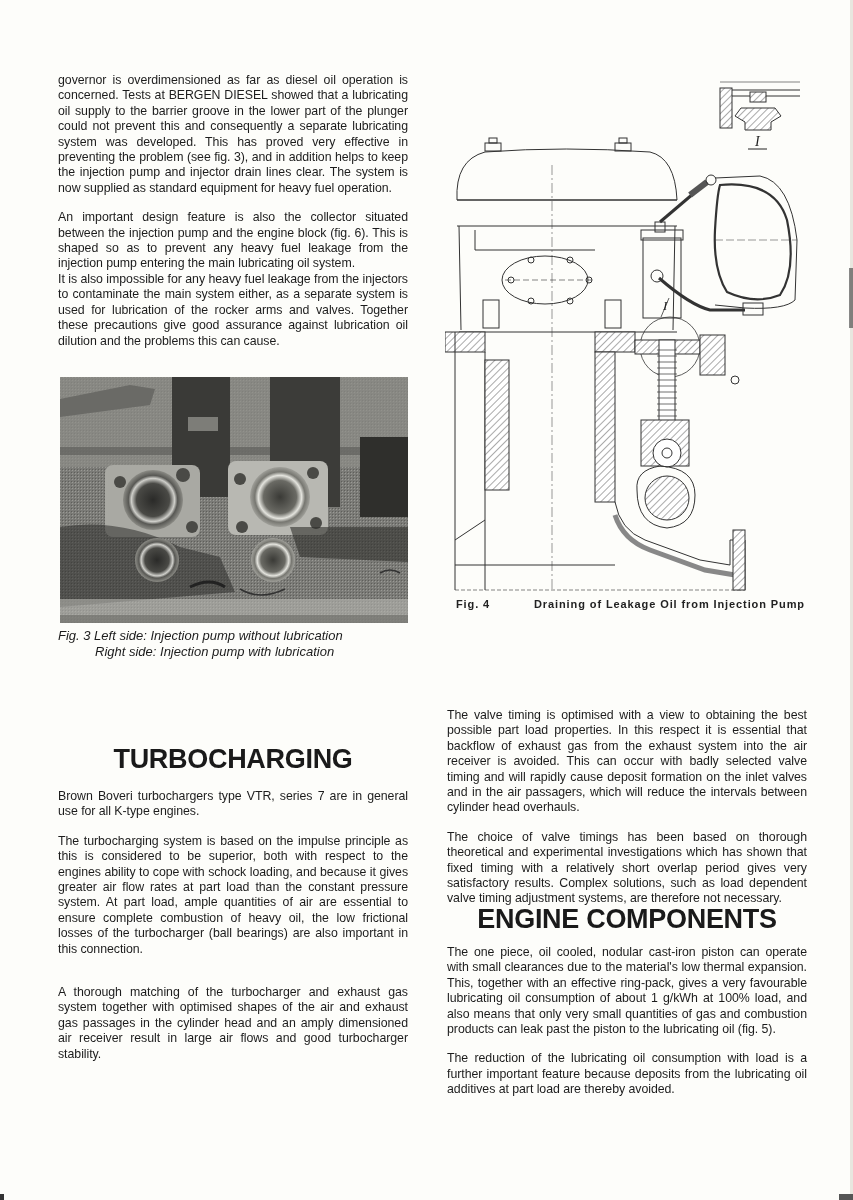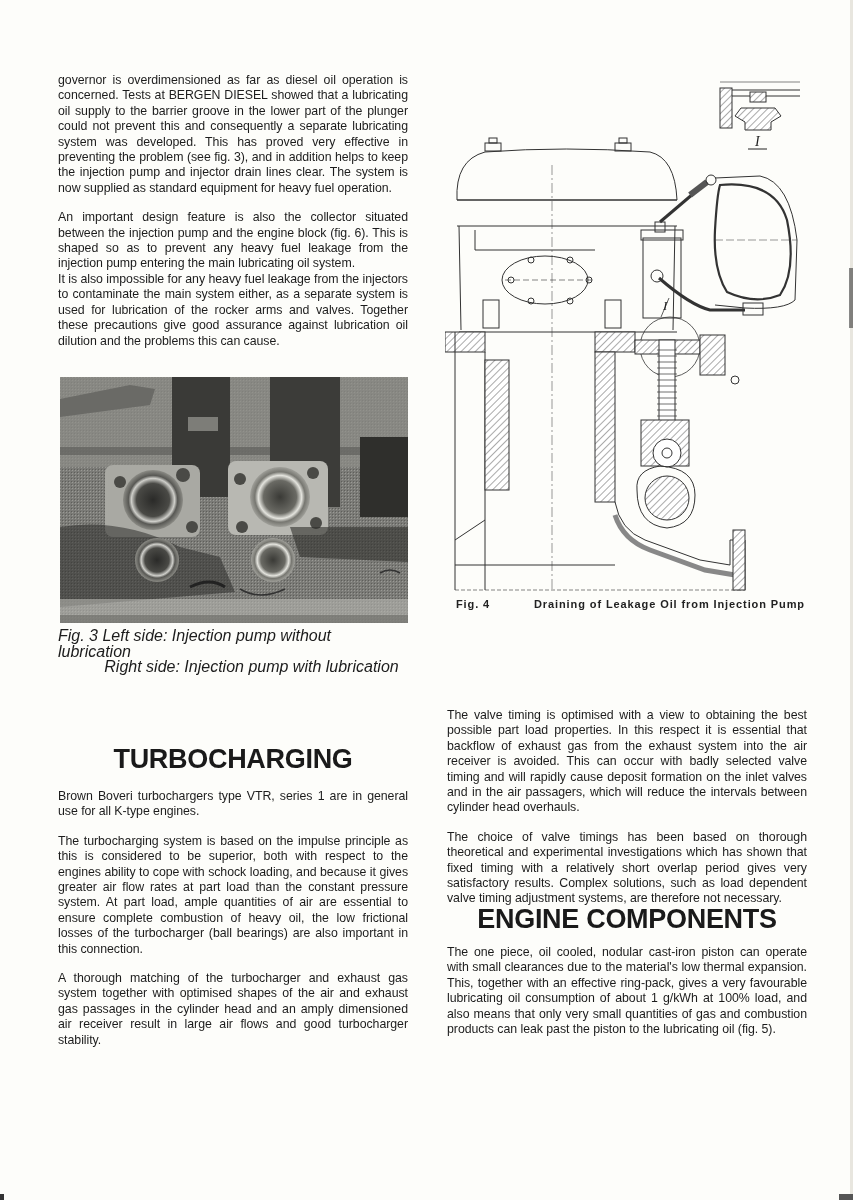--- a/index.html
+++ b/index.html
@@ -19,22 +19,22 @@
   .col-right { left:447px; width:360px; }
 
   p.body {
     margin:0; font-size:12.35px; line-height:15.4px; text-align:justify;
     text-align-last:left; letter-spacing:-0.05px;
   }
   .heading {
     font-weight:bold; font-size:27px; text-align:center; letter-spacing:-0.3px;
     color:#1a1a1a; transform:scaleY(1.05);
   }
-  .caption-fig3 { font-style:italic; font-size:16px; line-height:15.5px; }
-  .caption-fig3 .l2 { padding-left:37px;text-align:center; }
+  .caption-fig3 { font-style:italic; font-size:13px; line-height:15.5px; }
+  .caption-fig3 .l2 { padding-left:37px; }
   .caption-fig4 {
     position:absolute; left:456px; top:598px; font-size:11px; font-weight:bold;
     letter-spacing:0.9px; color:#222; white-space:nowrap;
   }
   .caption-fig4 .num { display:inline-block; width:78px; }
 
   .photo {
     position:absolute; left:60px; top:377px; width:348px; height:246px;
     background:#8a8a86; overflow:hidden;
   }
@@ -117,23 +117,23 @@
   </svg>
 </div>
 
 <div class="col col-left caption-fig3" style="top:628px;">
   <div>Fig. 3 Left side: Injection pump without lubrication</div>
   <div class="l2">Right side: Injection pump with lubrication</div>
 </div>
 
 <div class="col col-left" style="top:744px;">
   <div class="heading">TURBOCHARGING</div>
-  <p class="body" style="margin-top:14px;">Brown Boveri turbochargers type VTR, series 1 are in general use for all K-type engines.</p>
+  <p class="body" style="margin-top:14px;">Brown Boveri turbochargers type VTR, series 7 are in general use for all K-type engines.</p>
   <p class="body" style="margin-top:14px;">The turbocharging system is based on the impulse principle as this is considered to be superior, both with respect to the engines ability to cope with schock loading, and because it gives greater air flow rates at part load than the constant pressure system. At part load, ample quantities of air are essential to ensure complete combustion of heavy oil, the low frictional losses of the turbocharger (ball bearings) are also important in this connection.</p>
-  <p class="body" style="margin-top:14px;">A thorough matching of the turbocharger and exhaust gas system together with optimised shapes of the air and exhaust gas passages in the cylinder head and an amply dimensioned air receiver result in large air flows and good turbocharger stability.</p>
+  <p class="body" style="margin-top:28px;">A thorough matching of the turbocharger and exhaust gas system together with optimised shapes of the air and exhaust gas passages in the cylinder head and an amply dimensioned air receiver result in large air flows and good turbocharger stability.</p>
 </div>
 
 <div class="drawing">
   <svg width="360" height="525" viewBox="0 0 360 525" xmlns="http://www.w3.org/2000/svg">
     <defs>
       <pattern id="hatch" width="5" height="5" patternUnits="userSpaceOnUse" patternTransform="rotate(45)">
         <rect width="5" height="5" fill="#fff"></rect>
         <line x1="0" y1="0" x2="0" y2="5" stroke="#555" stroke-width="1"></line>
       </pattern>
     </defs>
@@ -225,13 +225,14 @@
 </div>
 
 <div class="col col-right" style="top:708px;">
   <p class="body">The valve timing is optimised with a view to obtaining the best possible part load properties. In this respect it is essential that backflow of exhaust gas from the exhaust system into the air receiver is avoided. This can occur with badly selected valve timing and will rapidly cause deposit formation on the inlet valves and in the air passagers, which will reduce the intervals between cylinder head overhauls.</p>
   <p class="body" style="margin-top:14px;">The choice of valve timings has been based on thorough theoretical and experimental investigations which has shown that fixed timing with a relatively short overlap period gives very satisfactory results. Complex solutions, such as load dependent valve timing adjustment systems, are therefore not necessary.</p>
 </div>
 
 <div class="col col-right" style="top:904px;">
   <div class="heading">ENGINE COMPONENTS</div>
   <p class="body" style="margin-top:10px;">The one piece, oil cooled, nodular cast-iron piston can operate with small clearances due to the material's low thermal expansion. This, together with an effective ring-pack, gives a very favourable lubricating oil consumption of about 1 g/kWh at 100% load, and also means that only very small quantities of gas and combustion products can leak past the piston to the lubricating oil (fig. 5).</p>
+  <p class="body" style="margin-top:14px;">The reduction of the lubricating oil consumption with load is a further important feature because deposits from the lubricating oil additives at part load are thereby avoided.</p>
 </div>
 
 </body></html>

